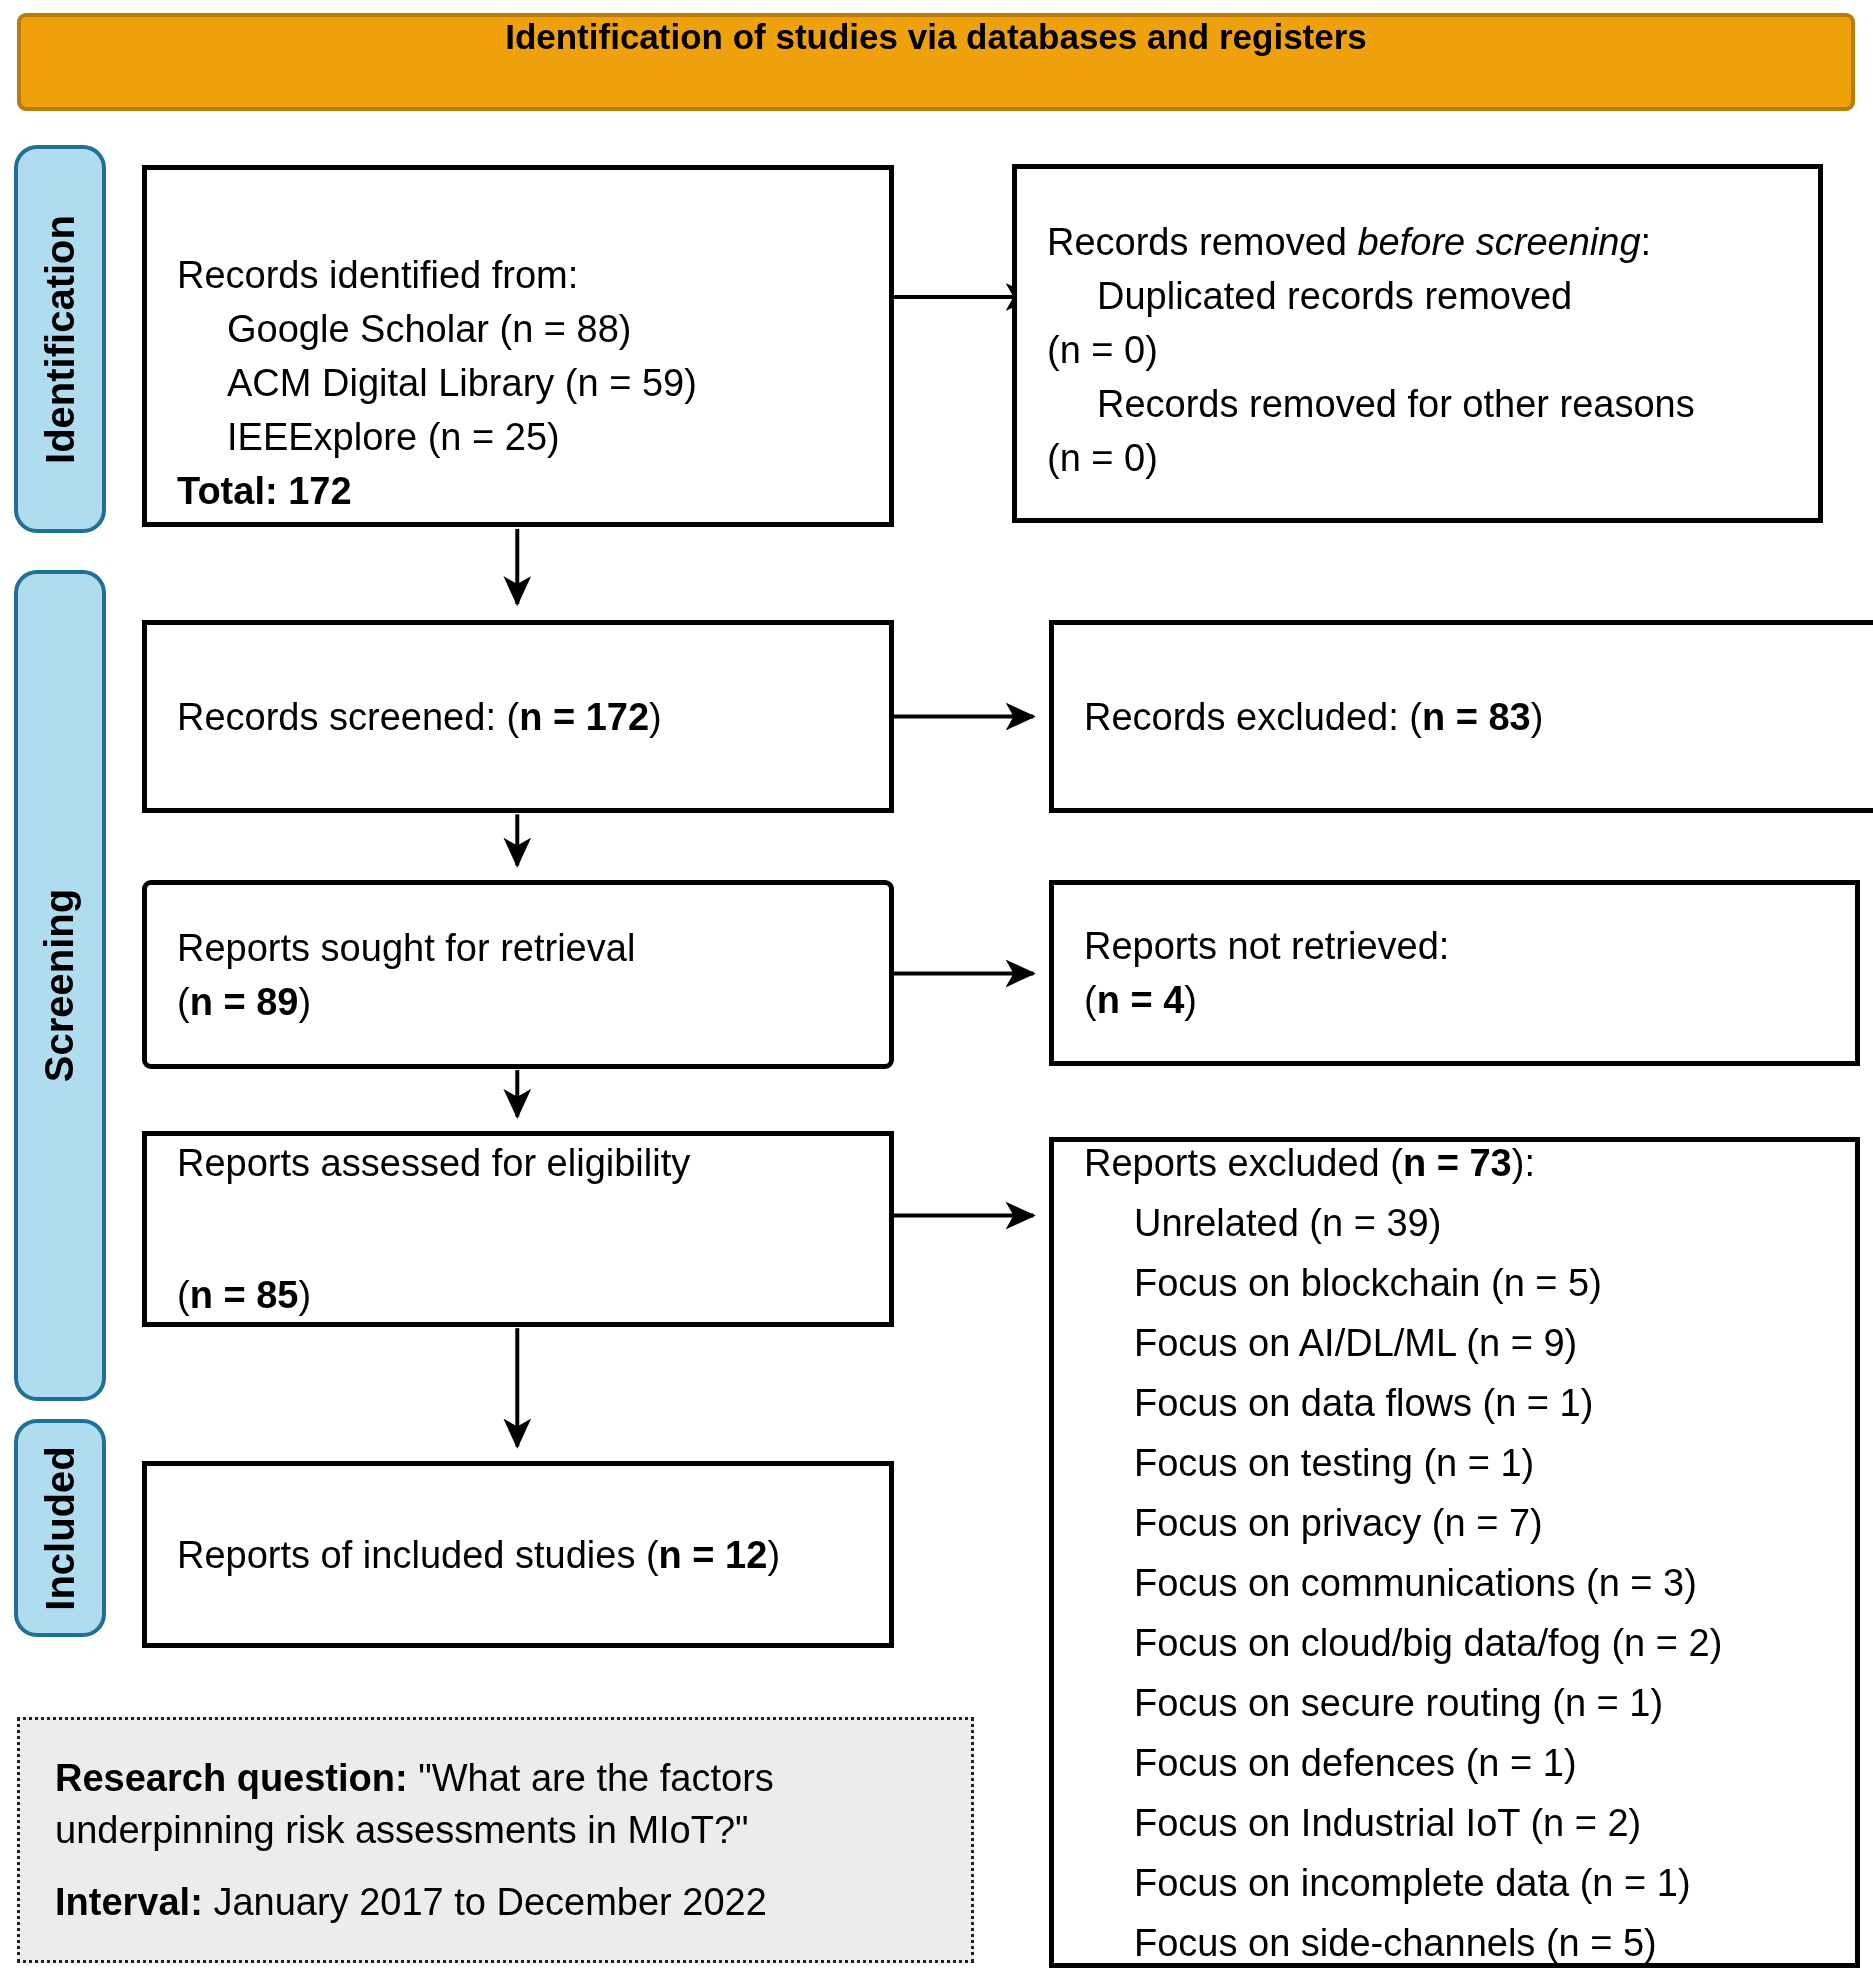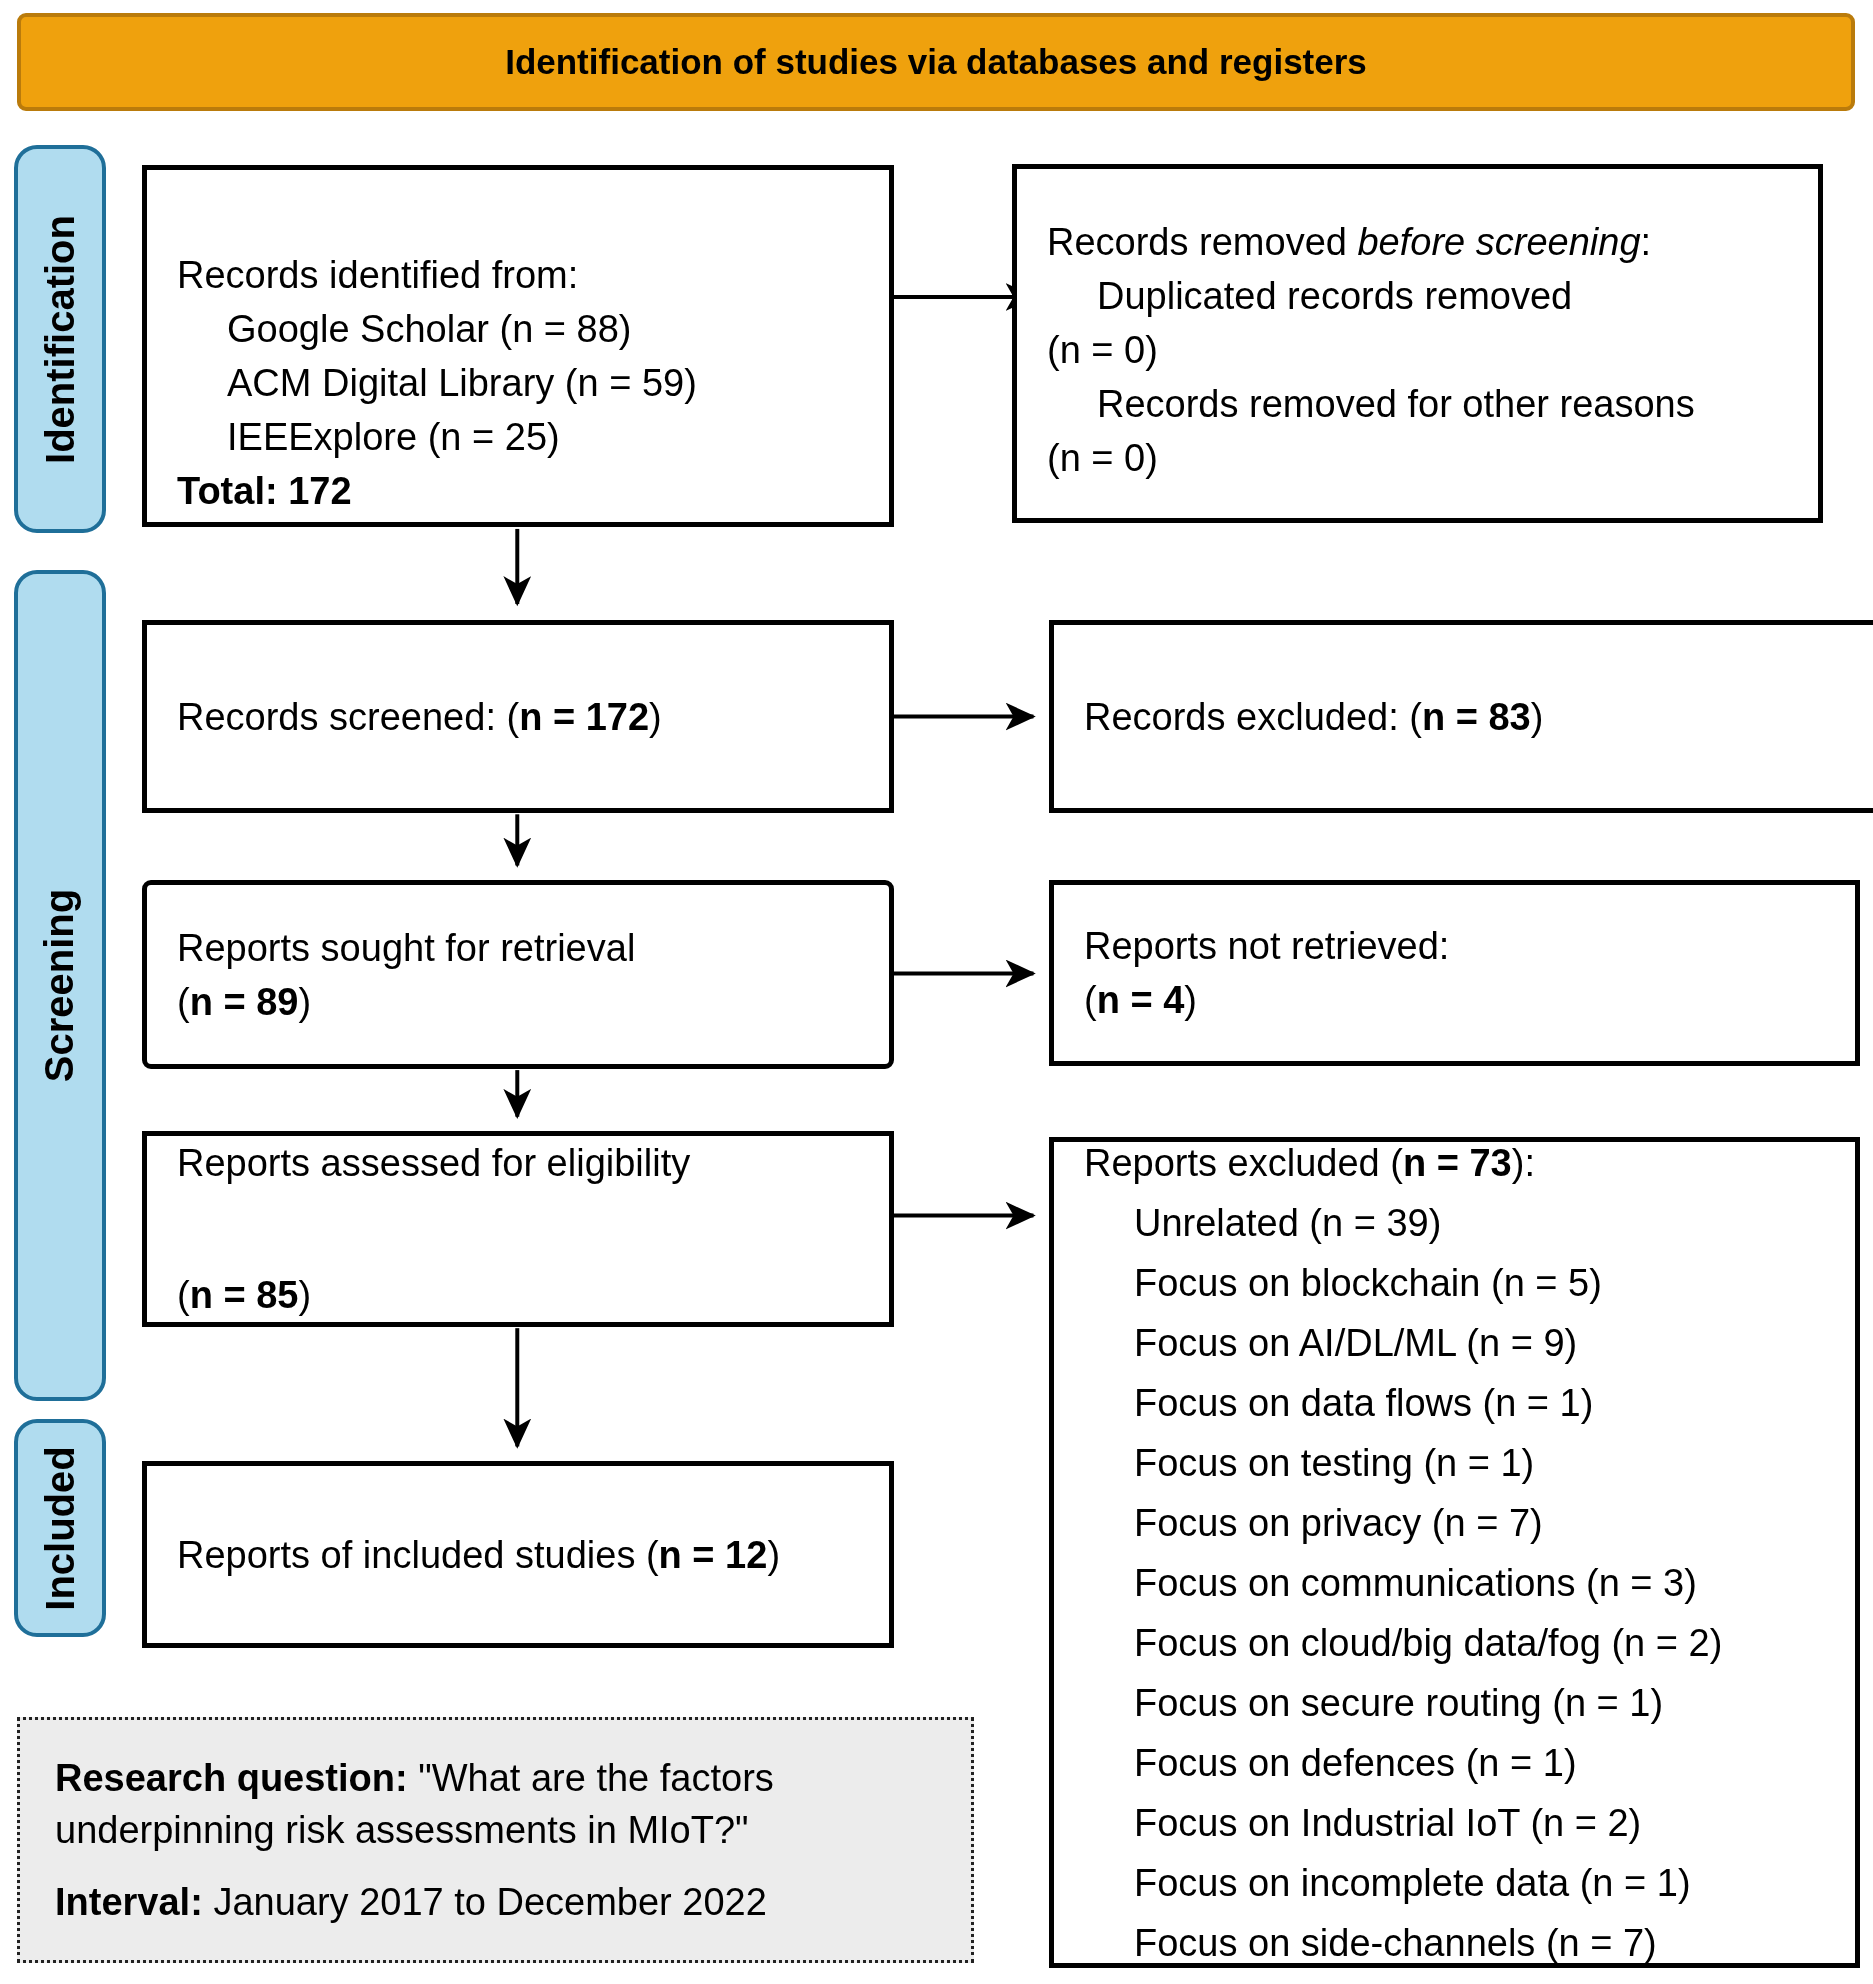--- a/index.html
+++ b/index.html
@@ -10,21 +10,21 @@
     font-family:"Liberation Sans", sans-serif;
     color:#000;
     overflow:hidden;
   }
   *{box-sizing:border-box;}
 
   
   .banner{
     position:absolute;left:17px;top:12.5px;width:1838px;height:98px;
     background:#EFA10D;border:4.5px solid #BA7B0B;border-radius:9px;
-    display:flex;align-items:center;justify-content:center;
+    display:flex;justify-content:center;
     font-size:35px;font-weight:bold;
   }
 
   
   .pill{
     position:absolute;left:14.2px;width:92px;
     background:#B0DCEF;border:4.5px solid #1F6F99;border-radius:23px;
     display:flex;align-items:center;justify-content:center;
   }
   .pill span{
@@ -144,21 +144,21 @@
     <div class="line indent">Focus on AI/DL/ML (n = 9)</div>
     <div class="line indent">Focus on data flows (n = 1)</div>
     <div class="line indent">Focus on testing (n = 1)</div>
     <div class="line indent">Focus on privacy (n = 7)</div>
     <div class="line indent">Focus on communications (n = 3)</div>
     <div class="line indent">Focus on cloud/big data/fog (n = 2)</div>
     <div class="line indent">Focus on secure routing (n = 1)</div>
     <div class="line indent">Focus on defences (n = 1)</div>
     <div class="line indent">Focus on Industrial IoT (n = 2)</div>
     <div class="line indent">Focus on incomplete data (n = 1)</div>
-    <div class="line indent">Focus on side-channels (n = 7)</div>
+    <div class="line indent">Focus on side-channels (n = 5)</div>
   </div>
 
   <div class="fbox b5L">
     <div class="line"><span>Reports of included studies (</span><b>n = 12</b><span>)</span></div>
   </div>
 
   <div class="note">
     <div><b>Research question:</b><span> "What are the factors underpinning risk assessments in MIoT?"</span></div>
     <div class="para2"><b>Interval:</b><span> January 2017 to December 2022</span></div>
   </div>

